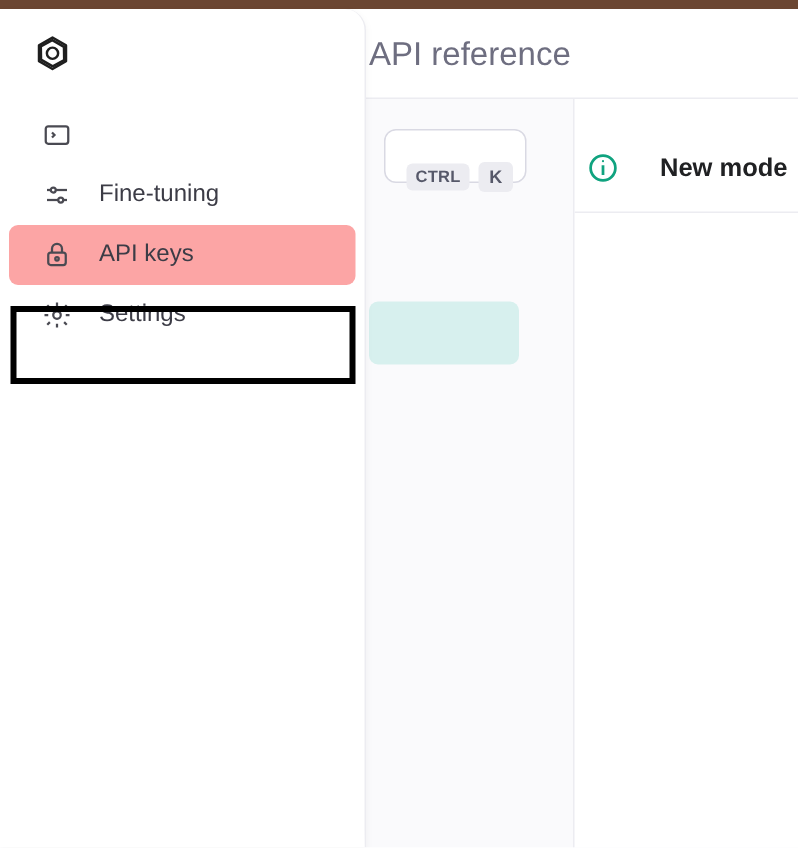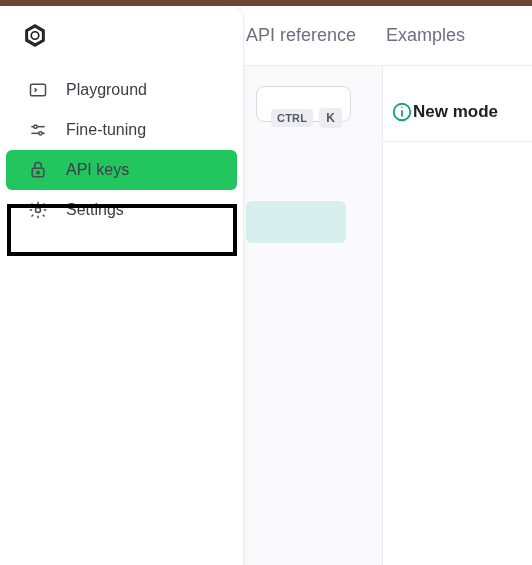--- a/index.html
+++ b/index.html
@@ -2,21 +2,21 @@
 <html><head>
 <meta charset="utf-8">
 <style>
   * { box-sizing: border-box; margin: 0; padding: 0; }
   html, body { width: 532px; height: 565px; overflow: hidden; background: #fff; font-family: -apple-system, BlinkMacSystemFont, "Segoe UI", Helvetica, Arial, sans-serif; }
   .topstrip { height: 6px; background: #6b4632; width: 100%; }
   .app { position: relative; width: 100%; height: calc(100% - 6px); }
   .header {
     position: absolute; top: 0; left: 0; right: 0; height: 60px;
     display: flex; align-items: center; padding-left: 246px; gap: 30px;
-    font-size: 18px; color: #6b6b7a; border-bottom: 1px solid #ececf1;
+    font-size: 22px; color: #6b6b7a; border-bottom: 1px solid #ececf1;
   }
   .navlink { color: #6e6e80; cursor: pointer; }
   .content-bg {
     position: absolute; left: 0; right: 0; top: 60px; bottom: 0;
     background: #fafafc;
   }
   .content-inner {
     position: absolute; left: 246px; right: 0; top: 60px; bottom: 0;
   }
   .kbd-pill {
@@ -43,59 +43,58 @@
     position: absolute; left: -20px; top: 0; width: 20px; height: 100%;
     background: #fdfdfd;
   }
   .scroll-top-arrow {
     position: absolute; top: 0; left: 0; width: 20px; height: 18px;
     display:flex; align-items:center; justify-content:center; color:#8b8b8b;
   }
   .banner {
     position: absolute; top: 16px; left: 0; right: 0; height: 60px;
     border-bottom: 1px solid #ececf1;
-    display: flex; align-items: center; gap: 0; padding-left: 8px;
+    display: flex; align-items: center; gap: 27px; padding-left: 8px;
     overflow: hidden;
   }
   .info-icon { flex: 0 0 auto; }
   .banner-title { font-weight: 700; font-size: 17px; color: #202123; white-space: nowrap; }
   .sidebar {
     position: absolute; z-index: 5; left: 0; top: 0; width: 244px; height: 100%;
     background: #fff; border-right: 1px solid #ececf1;
     box-shadow: 0 2px 6px rgba(0,0,0,0.05);
     padding-top: 12px;
     border-top-right-radius: 14px;
   }
   .logo { padding: 4px 0 18px 20px; color: #1f1f1f; }
   .nav { display: flex; flex-direction: column; }
   .item {
     display: flex; align-items: center; gap: 18px;
     height: 40px; padding: 0 22px;
     font-size: 16px; color: #3c3c43; cursor: pointer;
     border-radius: 6px; margin: 0 6px;
   }
-  .item.active { background: #22c55e; }
+  .item.active { background: #fca5a5; }
   .item .icon { width: 20px; height: 20px; display:flex; align-items:center; justify-content:center; color: #4a4a52; }
   .item .label { color: #3c3c46; }
   .highlight-ring {
     position: absolute; z-index: 9; pointer-events: none;
     left: 7px; top: 198px; width: 230px; height: 52px;
     border: 4px solid #000; background: transparent;
   }
   svg { display: block; }
 </style>
 </head>
 <body>
 
 <div class="topstrip"></div>
 <div class="app">
 
   <div class="header">
     <span class="navlink">API reference</span>
-    <span class="navlink">Examples</span>
   </div>
 
   <div class="content-bg"></div>
 
   <div class="content-inner">
     <div class="kbd-pill">
       <span class="kbd-key">CTRL</span>
       <span class="kbd-key k">K</span>
     </div>
     <div class="teal-bar"></div>
@@ -130,21 +129,20 @@
     </div>
     <div class="nav">
 
       <div class="item">
         <span class="icon">
           <svg width="20" height="20" viewBox="0 0 24 24" fill="none" stroke="currentColor" stroke-width="1.8">
             <rect x="3" y="5" width="18" height="14" rx="2"></rect>
               <path d="M8 10l2 2-2 2"></path>
           </svg>
         </span>
-        <span class="label">Playground</span>
       </div>
 
 
       <div class="item">
         <span class="icon">
           <svg width="20" height="20" viewBox="0 0 24 24" fill="none" stroke="currentColor" stroke-width="1.8">
             <line x1="4" y1="8" x2="20" y2="8"></line>
               <circle cx="9" cy="8" r="2" fill="#fff"></circle>
             <line x1="4" y1="16" x2="20" y2="16"></line>
               <circle cx="15" cy="16" r="2" fill="#fff"></circle>

